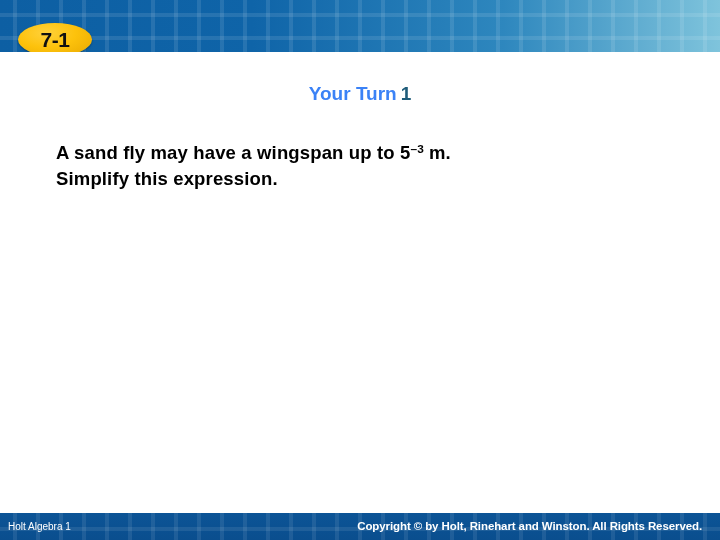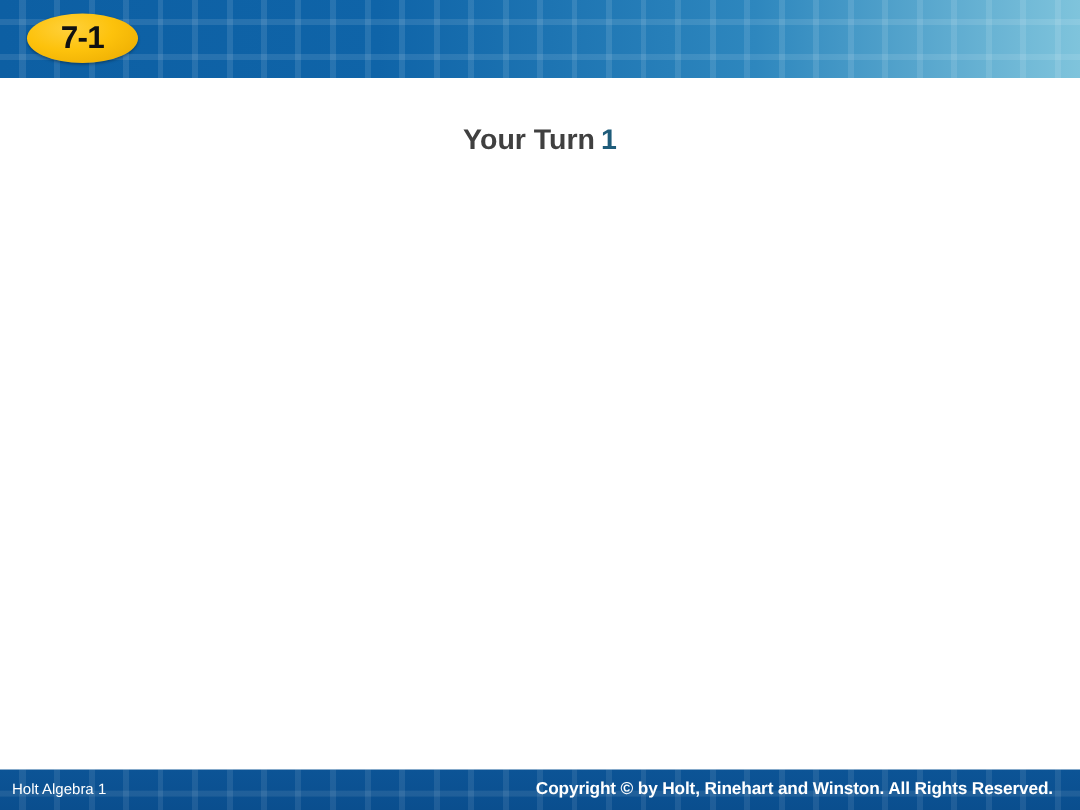--- a/index.html
+++ b/index.html
@@ -40,21 +40,21 @@
   }
   #header-inner {
     position: absolute;
     left: 0; top: 0;
     width: 720px; height: 52px;
   }
 
   #lesson-badge {
     position: absolute;
     left: 18px;
-    top: 9px;
+    top: 23px;
     width: 74px;
     height: 33px;
     border-radius: 50%;
     background: radial-gradient(ellipse at 38% 30%, #FFD13B 0%, #FDC20C 45%, #E8A800 100%);
     box-shadow: 0 1px 2px rgba(0,0,0,0.35);
     display: flex;
     align-items: center;
     justify-content: center;
   }
   #lesson-badge-label {
@@ -95,21 +95,21 @@
     left: 0;
     top: 31px;
     width: 720px;
     text-align: center;
     font-size: 19px;
     font-weight: bold;
     white-space: nowrap;
     font-family: "Liberation Sans", sans-serif;
   }
   .yt-label {
-    color: #404040;
+    color: #3b82f6;
   }
   .yt-number {
     color: #1F5C7A;
     margin-left: 4px;
   }
 
   #problem-text {
     position: absolute;
     left: 56px;
     top: 84px;
@@ -184,19 +184,23 @@
     </div>
   </div>
 </div>
 
 <div id="slide-body">
 
   <div id="your-turn-heading">
     <span class="yt-label">Your Turn</span><span class="yt-number">1</span>
   </div>
 
+  <div id="problem-text">
+    <span>A sand fly may have a wingspan up to 5</span><sup>–3</sup><span> m.</span><br>
+    <span>Simplify this expression.</span>
+  </div>
 
 </div>
 
 <div id="footer-bar">
   <div id="footer-book-title">Holt Algebra 1</div>
   <div id="footer-copyright">Copyright © by Holt, Rinehart and Winston. All Rights Reserved.</div>
 </div>
 
 </body></html>

